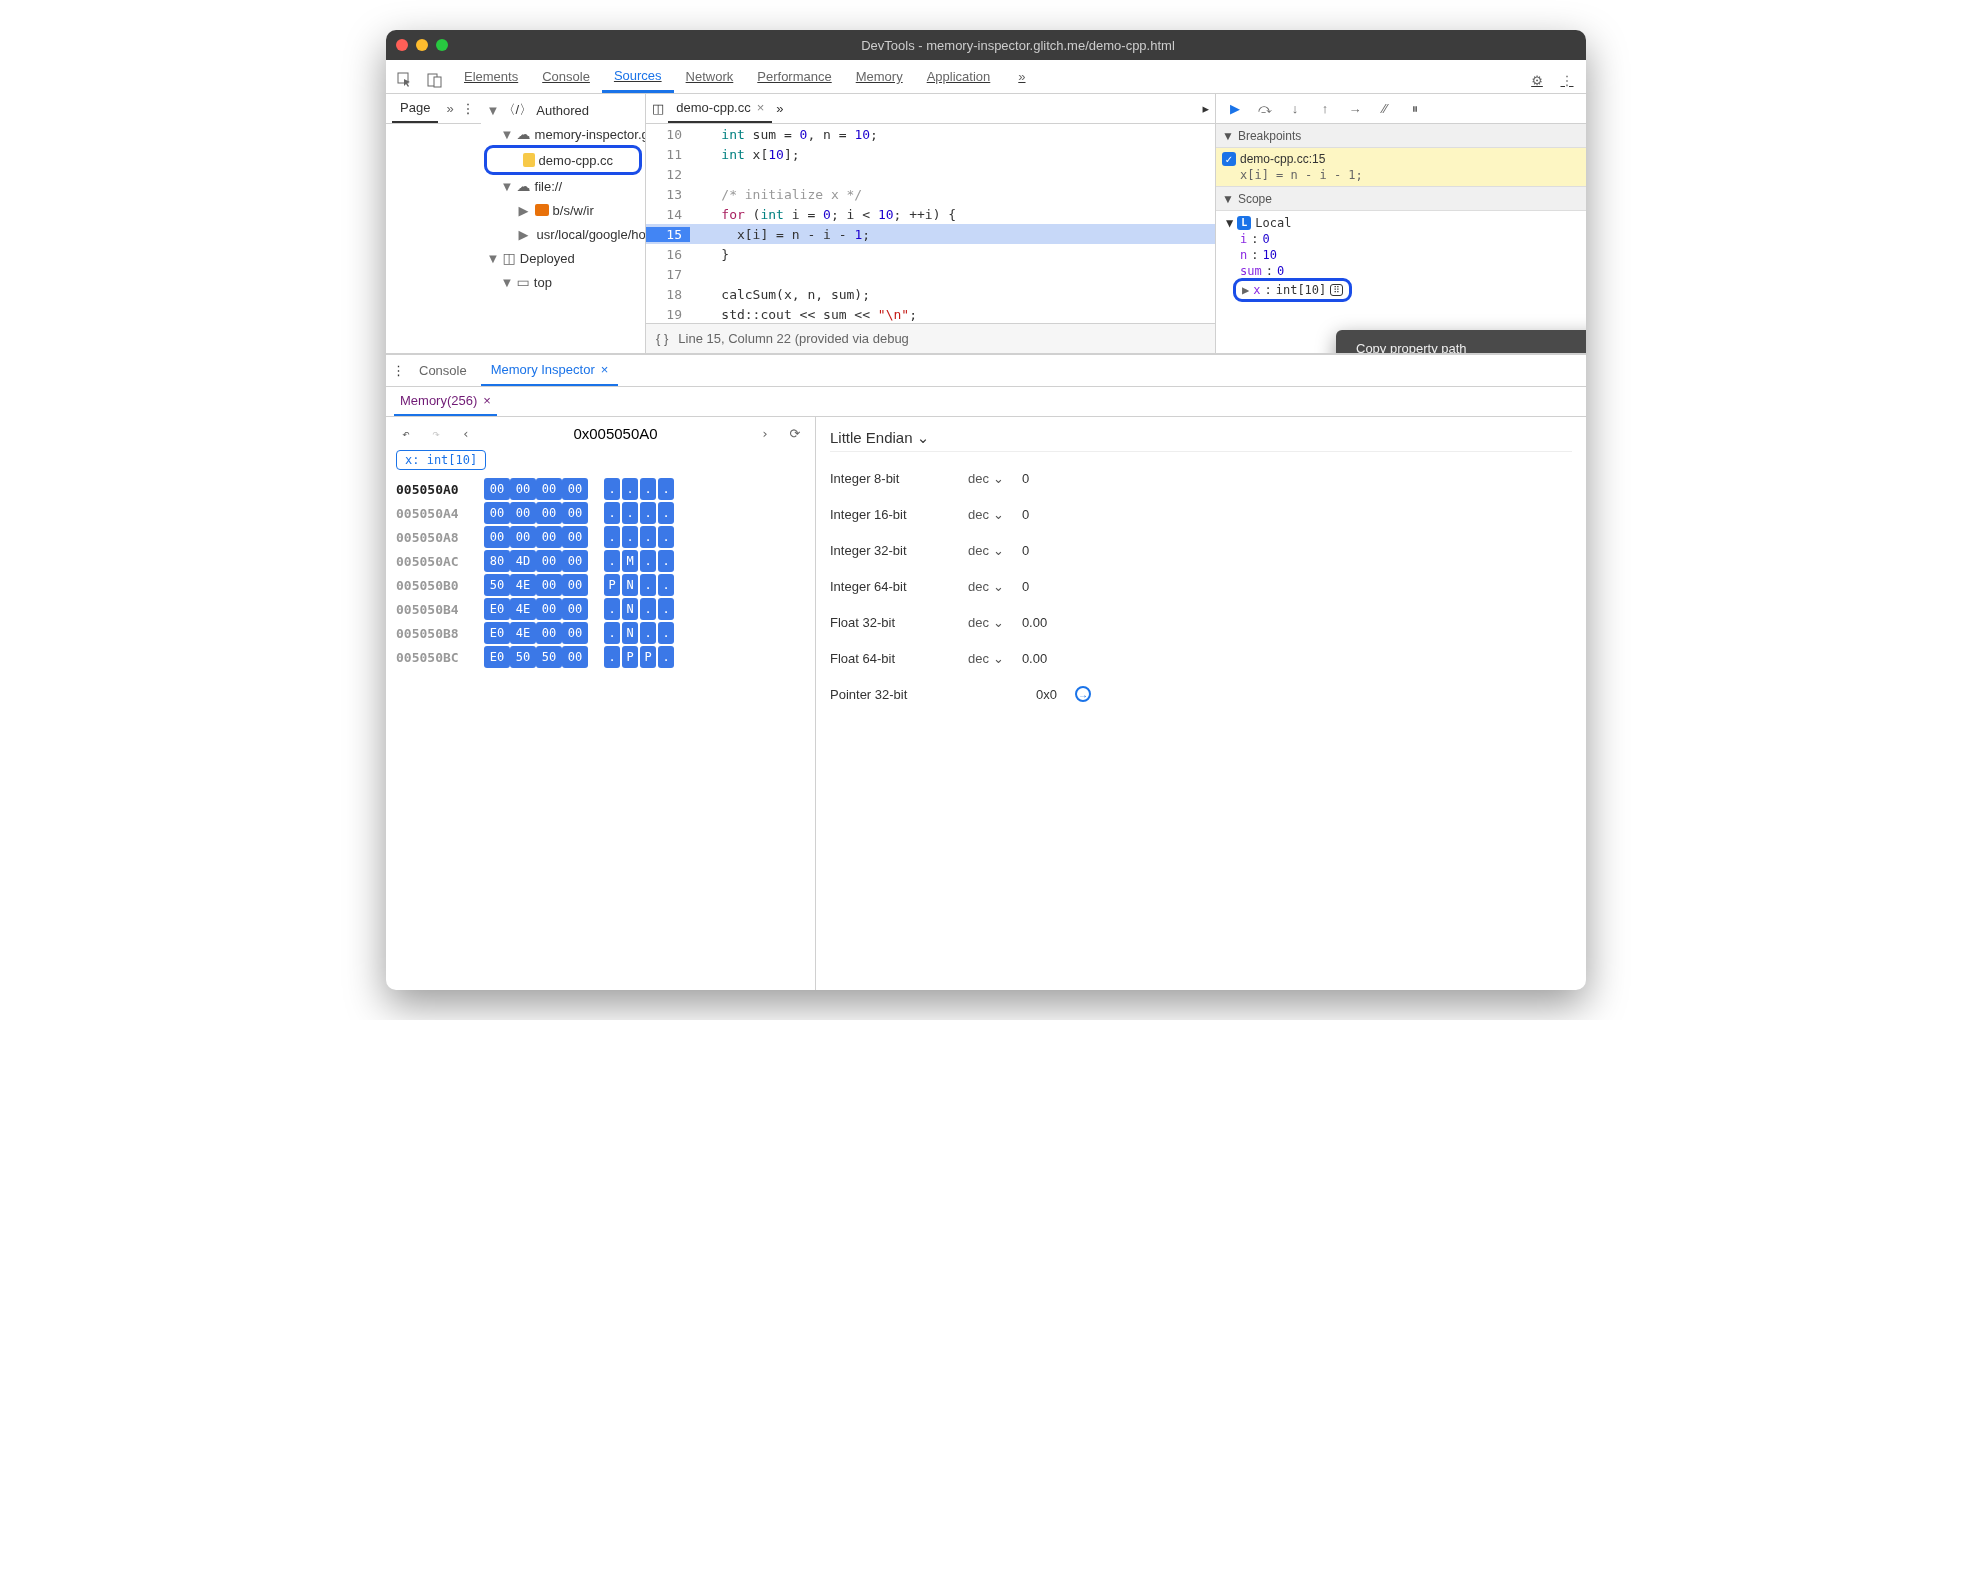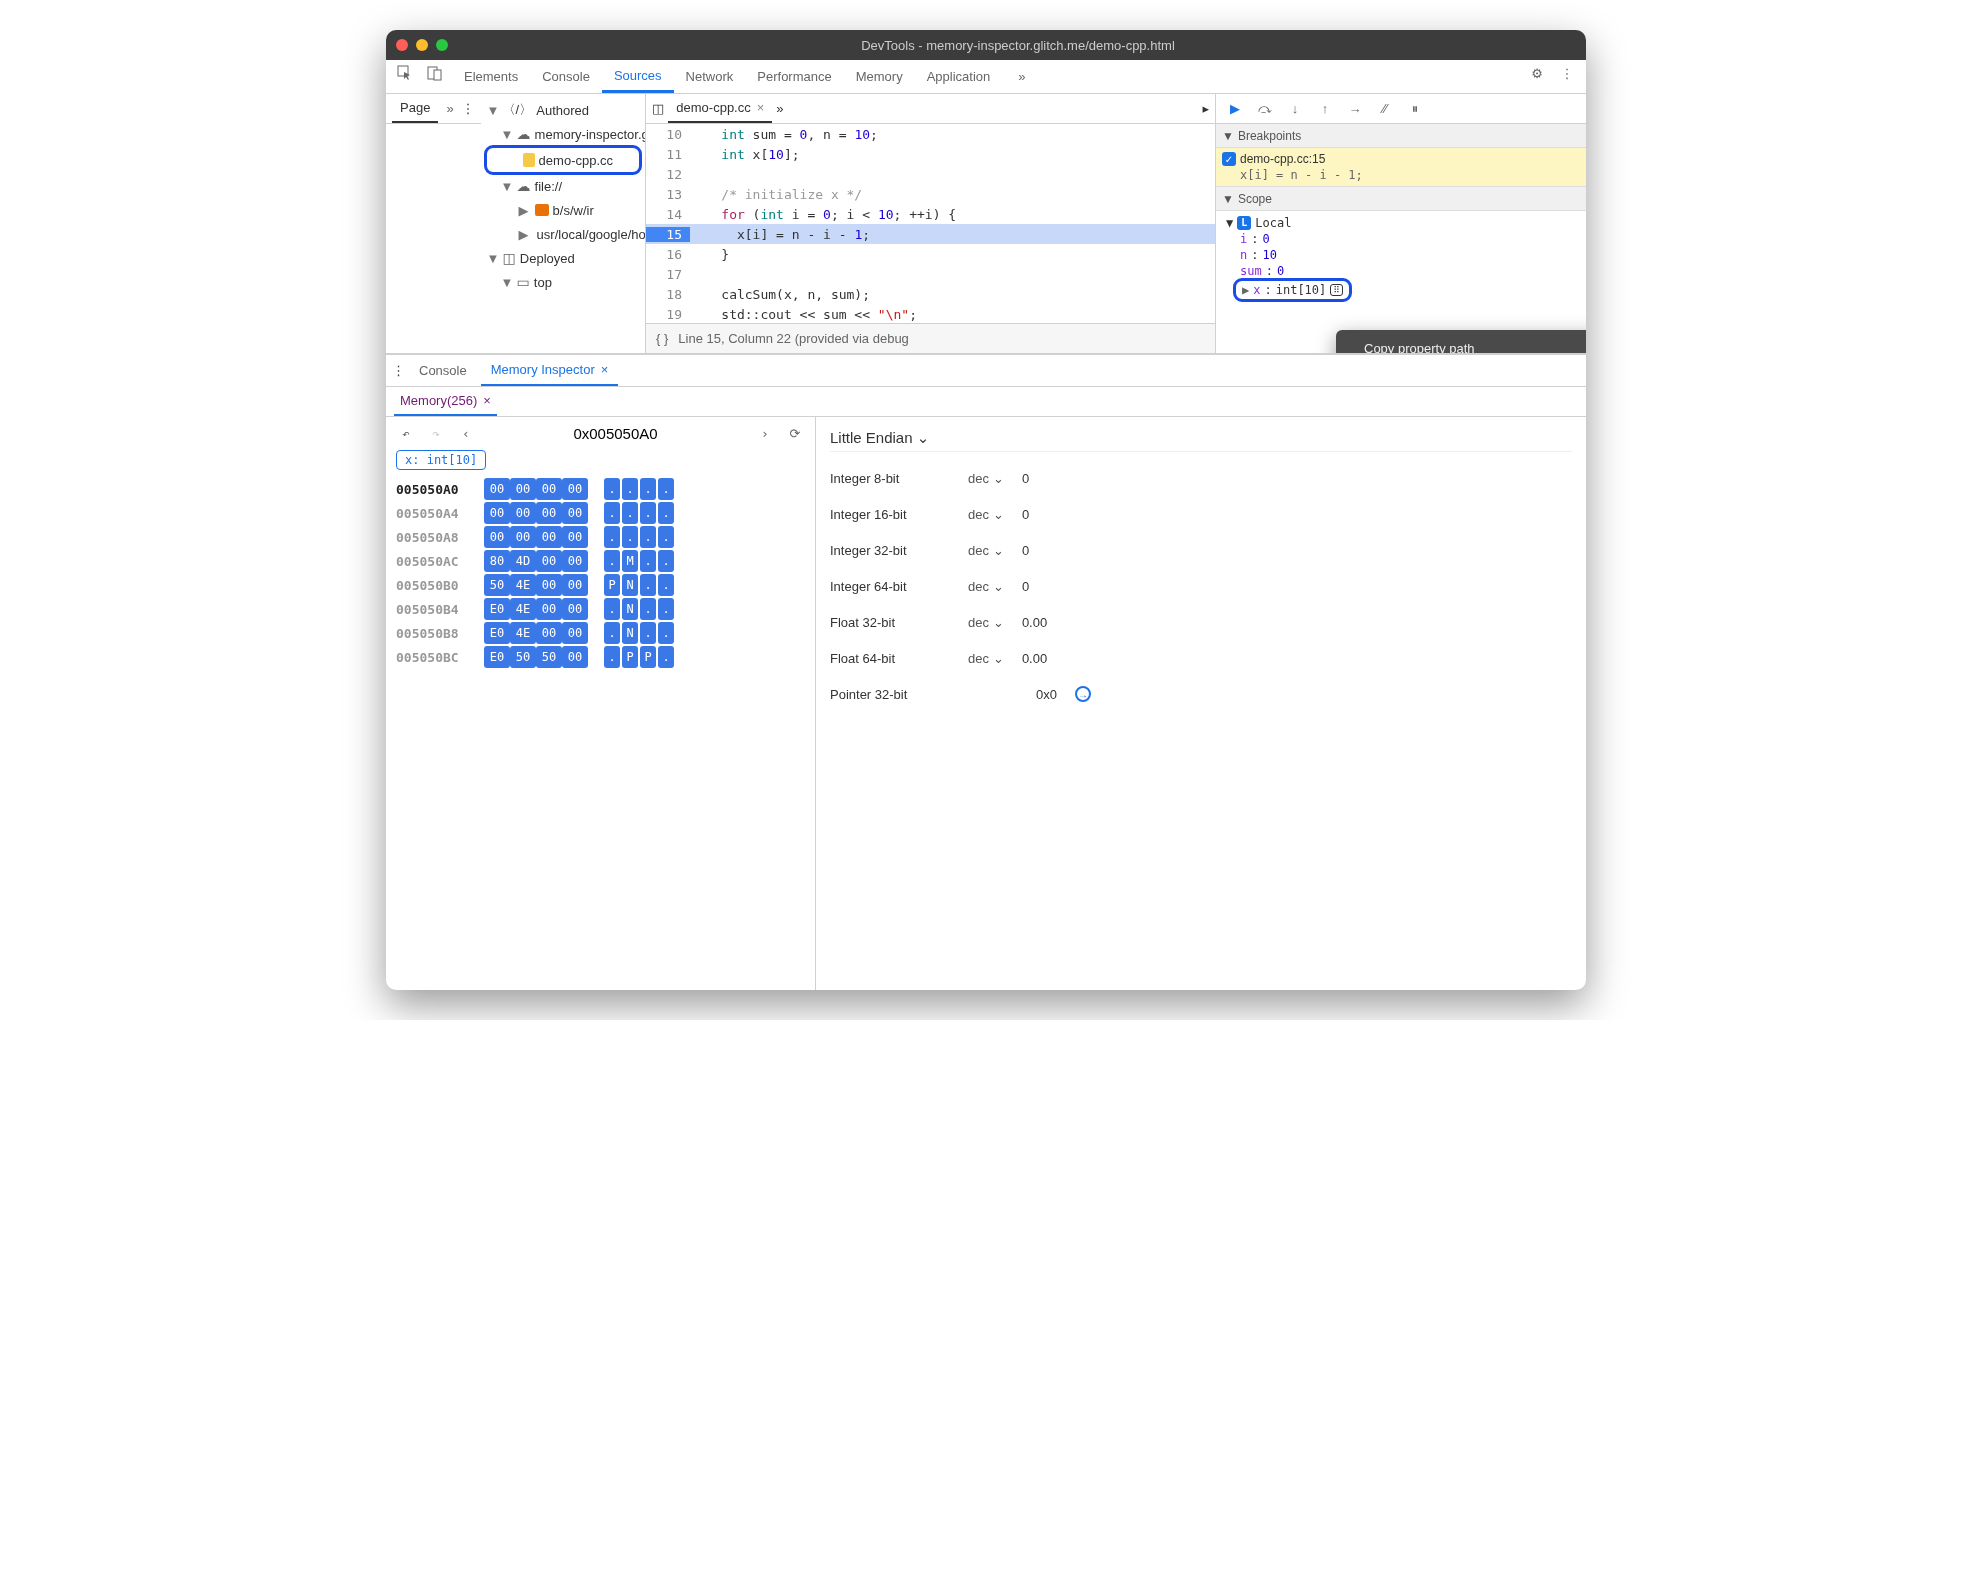--- a/index.html
+++ b/index.html
@@ -3,21 +3,21 @@
 <meta charset="utf-8">
 <style>
   * { box-sizing: border-box; margin: 0; padding: 0; }
   body { font-family: -apple-system, "Helvetica Neue", Arial, sans-serif; font-size: 13px; background:#fff; color:#333; }
   .window { width: 1200px; height: 960px; margin: 30px auto; border-radius: 10px; overflow: hidden; background:#fff; box-shadow: 0 15px 40px rgba(0,0,0,.4); display:flex; flex-direction:column; }
   .titlebar { background:#3c3c3c; color:#ddd; height:30px; display:flex; align-items:center; padding:12px 10px; font-size:13px; }
   .traffic { display:flex; gap:8px; margin-right:12px;}
   .dot { width:12px; height:12px; border-radius:50%; }
   .red{background:#ff5f57}.yellow{background:#febc2e}.green{background:#28c840}
   .titlebar-title{flex:1;text-align:center;font-weight:500;color:#ccc}
-  .tabs-row { display:flex; align-items:flex-start; border-bottom:1px solid #d0d0d0; height:34px; padding:0 6px; gap:4px;}
+  .tabs-row { display:flex; align-items:flex-end; border-bottom:1px solid #d0d0d0; height:34px; padding:0 6px; gap:4px;text-decoration:underline;}
   .tabs-row .icon-btn{width:26px;height:26px;display:flex;align-items:center;justify-content:center;color:#666;border-radius:3px;}
   .tab{padding:0 12px;height:100%;display:flex;align-items:center;color:#666;cursor:pointer;}
   .tab.active{color:#1a73e8;border-bottom:3px solid #1a73e8;font-weight:500}
   .spacer{flex:1}
   .main-split{display:flex;flex:0 0 260px;border-bottom:1px solid #d0d0d0;overflow:hidden}
   .sidebar{width:260px;border-right:1px solid #d0d0d0;display:flex;flex-direction:row}
   .sidebar-tabs{display:flex;align-items:center;height:30px;border-bottom:1px solid #d0d0d0;padding:0 6px}
   .sidebar-tabs .stab{padding:0 8px;height:100%;display:flex;align-items:center;color:#666;cursor:pointer}
   .sidebar-tabs .stab.active{color:#333;border-bottom:2px solid #333}
   .tree{padding:4px 2px;font-size:13px;color:#333;overflow:hidden}
@@ -46,21 +46,21 @@
   .section-header .caret{margin-right:4px}
   .bp-item{background:#fdf6c3;padding:4px 8px 4px 24px;display:flex;flex-direction:column;gap:2px;font-size:12px;border-bottom:1px solid #ddd}
   .bp-item .chk{position:absolute;margin-left:-18px;width:14px;height:14px;background:#1a73e8;border-radius:3px;display:inline-flex;align-items:center;justify-content:center;color:#fff;font-size:10px}
   .scope{padding:4px 6px;font-family:Menlo,Consolas,monospace;font-size:12px}
   .scope-row{display:flex;gap:4px;padding:1px 0 1px 18px}
   .scope .varname{color:#8a2be2}
   .scope .varval{color:#1c00cf}
   .local-badge{background:#1a73e8;color:#fff;font-size:10px;padding:1px 4px;border-radius:3px;font-weight:bold}
   .x-row{display:inline-flex;align-items:center;gap:4px;outline:3px solid #1a4de8;border-radius:6px;padding:2px 6px}
   .ctx-menu{position:absolute;background:#4a4a4a;color:#eee;border-radius:6px;padding:6px 0;font-size:13px;box-shadow:0 6px 20px rgba(0,0,0,.4);min-width:280px;z-index:100}
-  .ctx-item{padding:5px 28px;cursor:pointer}
+  .ctx-item{padding:5px 20px;cursor:pointer}
   
   .drawer{flex:1;display:flex;flex-direction:column;border-top:1px solid #d0d0d0;overflow:hidden}
   .drawer-tabs{display:flex;align-items:center;height:32px;border-bottom:1px solid #d0d0d0;padding:0 6px;gap:4px}
   .dtab{padding:0 10px;height:100%;display:flex;align-items:center;color:#666;cursor:pointer;gap:6px}
   .dtab.active{color:#1a73e8;border-bottom:2px solid #1a73e8}
   .drawer-sub{display:flex;align-items:center;height:30px;border-bottom:1px solid #d0d0d0;padding:0 8px;gap:6px}
   .drawer-sub .mtab{display:flex;align-items:center;gap:6px;color:#701a75;border-bottom:2px solid #1a73e8;padding:0 6px;height:100%}
   .mem-body{display:flex;flex:1;overflow:hidden}
   .mem-left{width:430px;border-right:1px solid #d0d0d0;padding:8px 10px;display:flex;flex-direction:column;gap:8px;font-family:Menlo,Consolas,monospace;overflow:hidden}
   .addr-row{display:flex;align-items:center;gap:10px}

